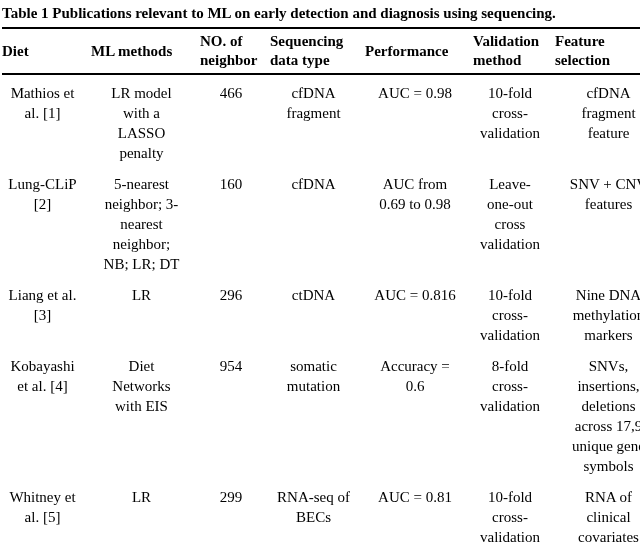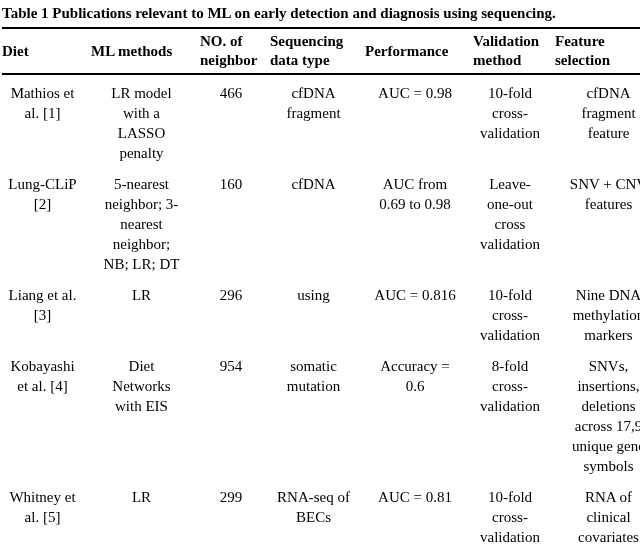--- a/index.html
+++ b/index.html
@@ -107,21 +107,21 @@
 cross
 validation</td>
           <td>SNV + CNV
 features</td>
         </tr>
         <tr>
           <td>Liang et al.
 [3]</td>
           <td>LR</td>
           <td>296</td>
-          <td>using</td>
+          <td>ctDNA</td>
           <td>AUC = 0.816</td>
           <td>10-fold
 cross-
 validation</td>
           <td>Nine DNA
 methylation
 markers</td>
         </tr>
         <tr>
           <td>Kobayashi

